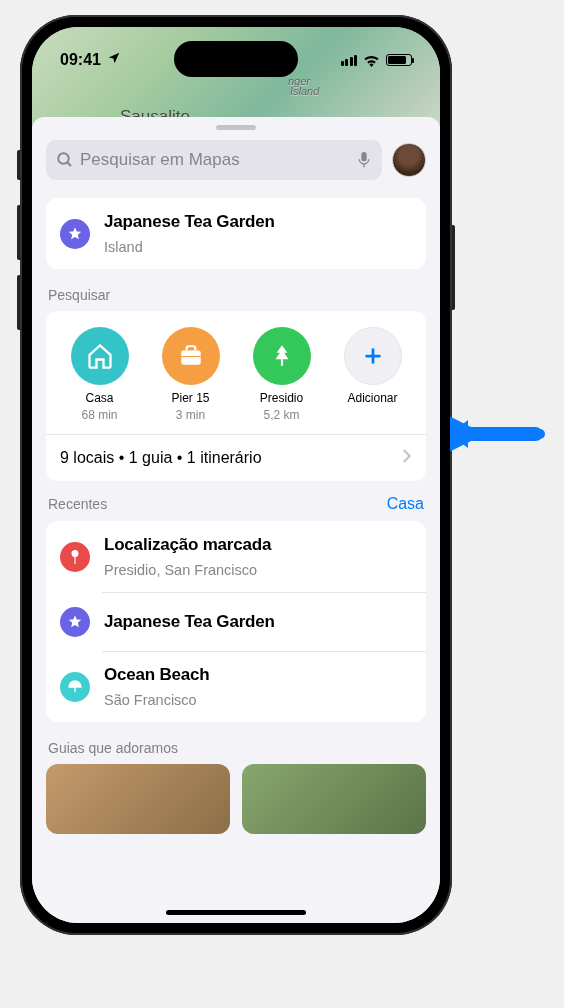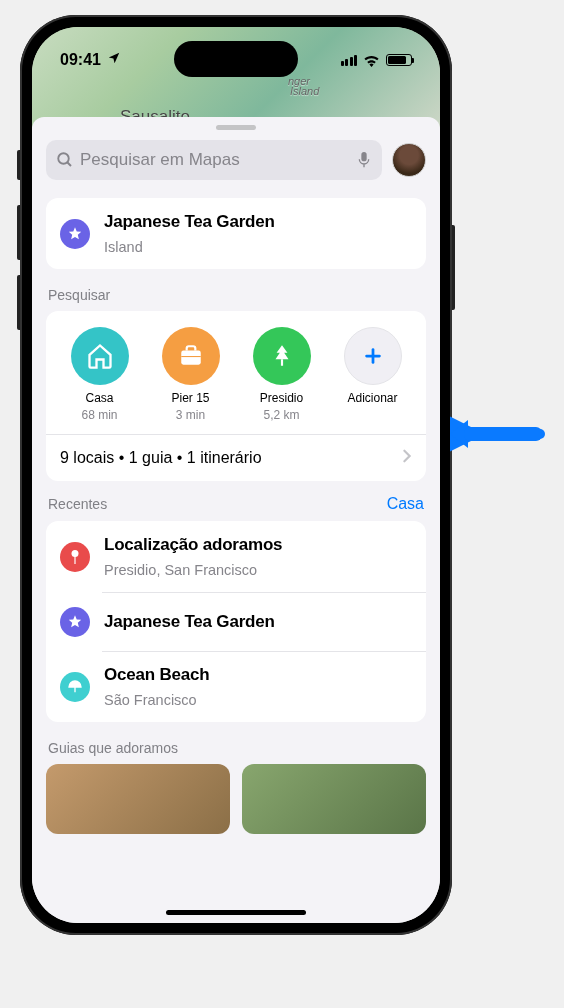--- a/index.html
+++ b/index.html
@@ -287,21 +287,21 @@
       </div>
       <div class="card">
         <div class="card-row">
           <div class="icon-circle ic-red">
             <svg width="14" height="18" viewBox="0 0 24 28" fill="#fff">
                 <circle cx="12" cy="8" r="6"></circle>
                 <rect x="11" y="12" width="2" height="14"></rect>
               </svg>
           </div>
           <div class="row-text">
-            <span class="row-title">Localização adoramos</span>
+            <span class="row-title">Localização marcada</span>
             <span class="row-sub">Presidio, San Francisco</span>
           </div>
         </div>
         <div class="divider-inset"></div>
         <div class="card-row" style="padding-left:14px">
           <div class="icon-circle ic-purple">
             <svg width="16" height="16" viewBox="0 0 24 24" fill="#fff">
                 <path d="M12 2l2.6 6.3 6.8.5-5.2 4.5 1.6 6.7L12 16.5 6.2 20l1.6-6.7L2.6 8.8l6.8-.5L12 2z"></path>
               </svg>
           </div>

